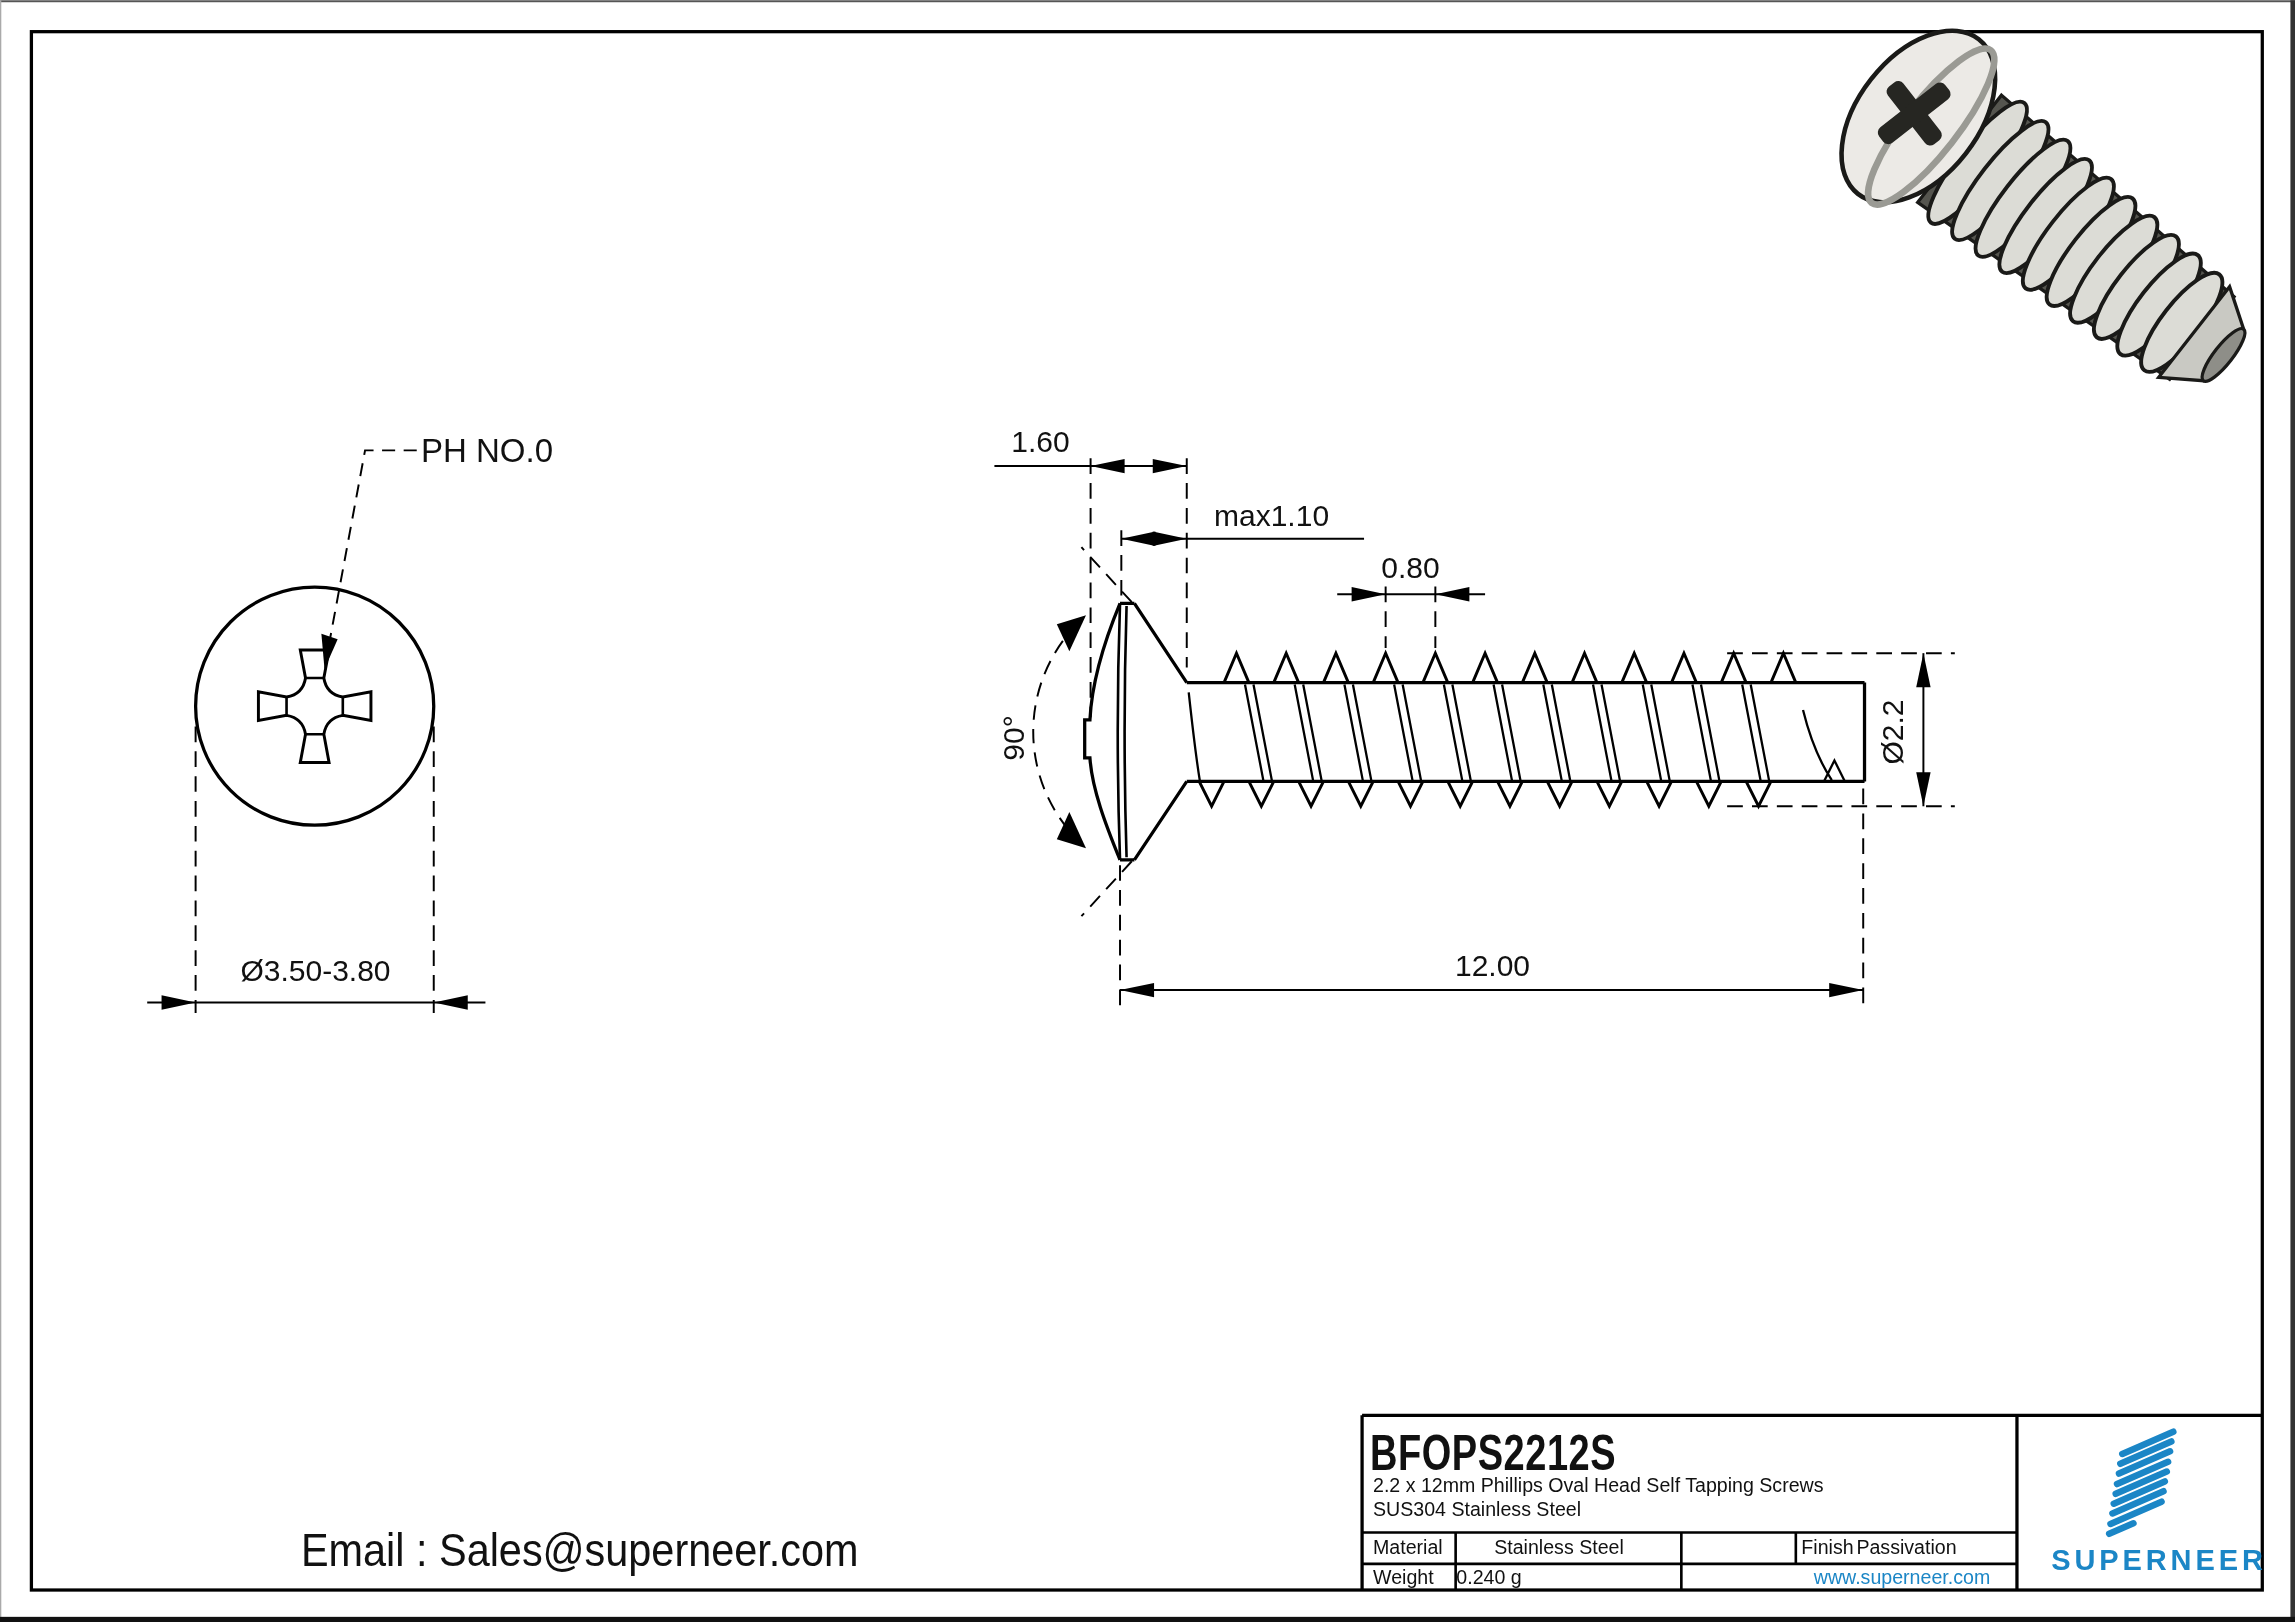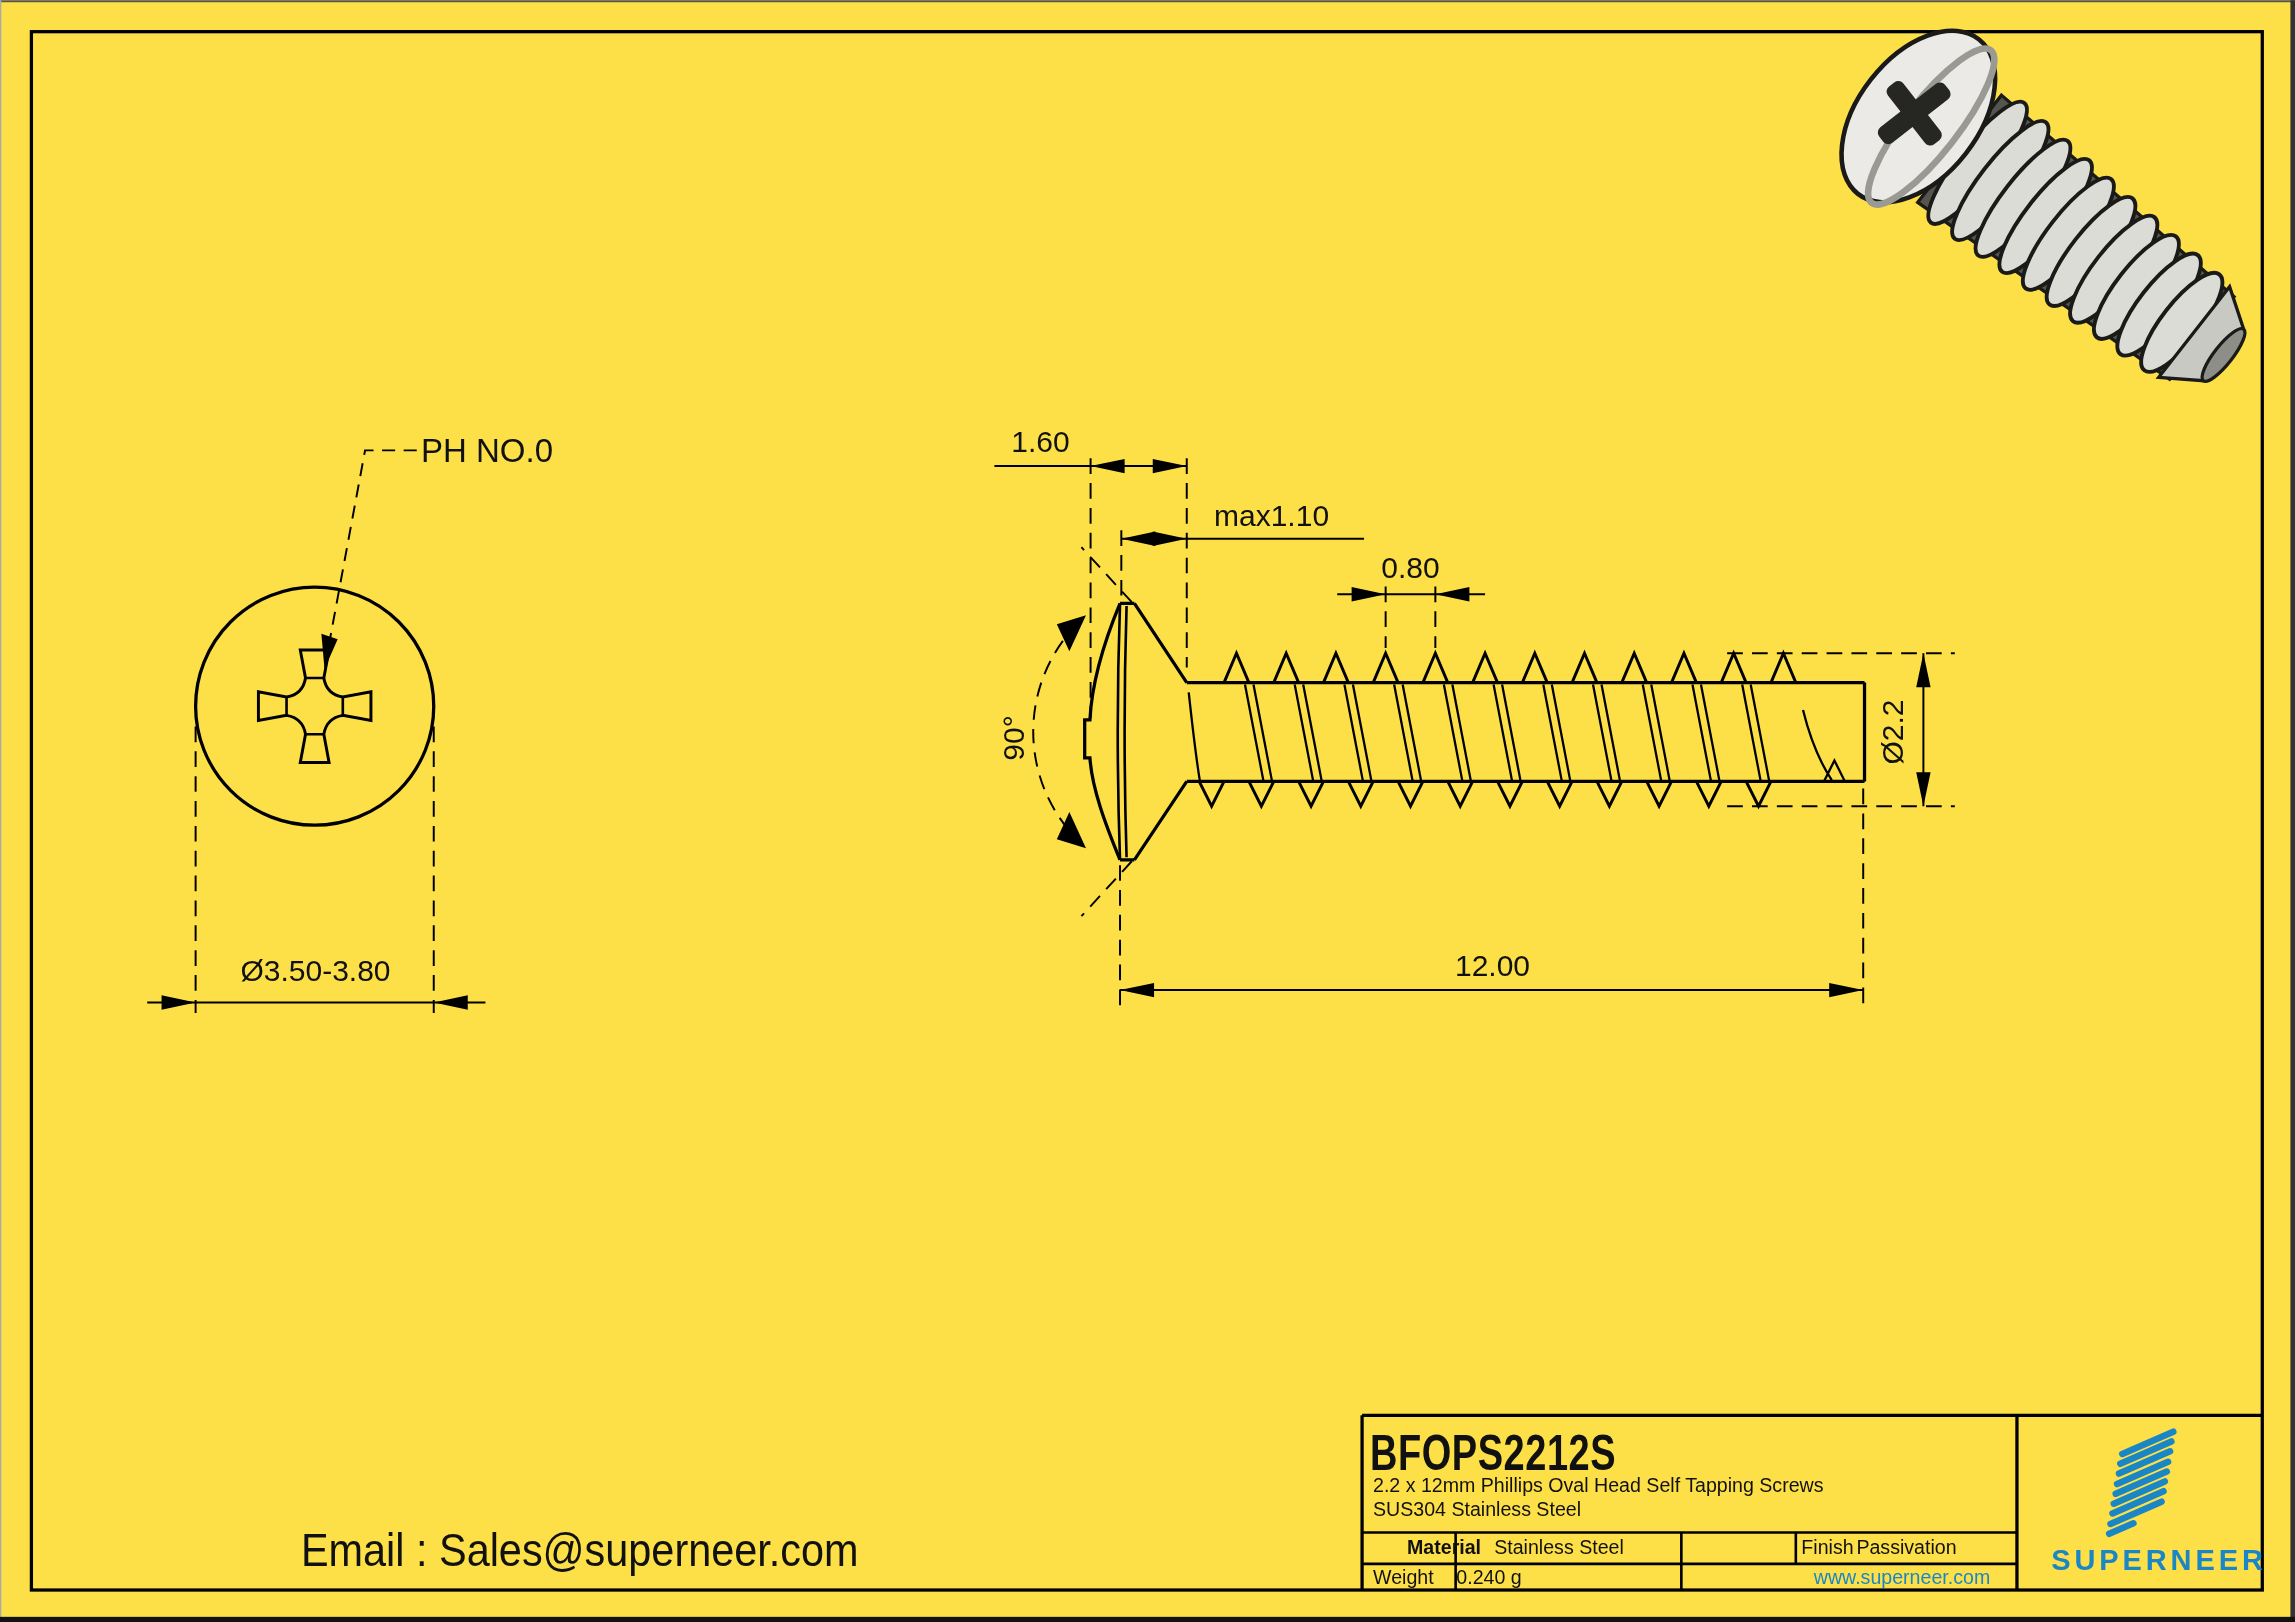--- a/index.html
+++ b/index.html
@@ -1,16 +1,16 @@
 <!DOCTYPE html>
 <html style="font-size:10.5px"><head>
 <meta charset="utf-8">
 <style>
   html,body{margin:0;padding:0;background:#e9e9e9;}
-  #page{position:relative;width:2295px;height:1623px;background:#fde047;overflow:hidden;
+  #page{position:relative;width:2295px;height:1623px;background:#ffffff;overflow:hidden;
         font-family:"Liberation Sans",sans-serif;color:#111;}
   #drawing-svg{position:absolute;left:0;top:0;width:2295px;height:1623px;}
   .txt{position:absolute;white-space:nowrap;color:#111;}
   .dim{font-size:30px;letter-spacing:0px;}
   .ctr{text-align:center;}
   .vrot{transform:rotate(-90deg);transform-origin:center center;}
   .ph{font-size:33px;}
   .email{font-size:46px;transform:scaleX(0.90);transform-origin:left top;}
   .pn{font-size:50px;font-weight:bold;transform:scaleX(0.76);transform-origin:left top;letter-spacing:0.7px;}
   .desc{font-size:19.6px;}
@@ -176,21 +176,21 @@
   <div class="txt dim ctr vrot" style="left:1827px;top:715px;width:131px;">Ø2.2</div>
 
   <div class="txt dim ctr" style="left:1427px;top:949px;width:131px;">12.00</div>
 
   <div class="txt email" style="left:301px;top:1523px;">Email : Sales@superneer.com</div>
 
   <div class="txt pn" style="left:1370px;top:1424px;">BFOPS2212S</div>
   <div class="txt desc" style="left:1373px;top:1474px;">2.2 x 12mm Phillips Oval Head Self Tapping Screws</div>
   <div class="txt desc" style="left:1373px;top:1498px;">SUS304 Stainless Steel</div>
 
-  <div class="txt tbl" style="left:1407px;top:1536px;font-weight:bold;">Material</div>
+  <div class="txt tbl" style="left:1373px;top:1536px;">Material</div>
   <div class="txt tbl ctr" style="left:1456px;top:1536px;width:206px;">Stainless Steel</div>
   <div class="txt tbl ctr" style="left:1770px;top:1536px;width:115px;">Finish</div>
   <div class="txt tbl ctr" style="left:1796px;top:1536px;width:221px;">Passivation</div>
 
   <div class="txt tbl" style="left:1373px;top:1566px;">Weight</div>
   <div class="txt tbl ctr" style="left:1376px;top:1566px;width:226px;">0.240 g</div>
   <div class="txt tbl ctr blue" style="left:1682px;top:1566px;width:400px;margin-left:20px;">www.superneer.com</div>
 
   <div class="txt brand ctr blue" style="left:2017px;top:1544px;width:284px;">SUPERNEER</div>
 

